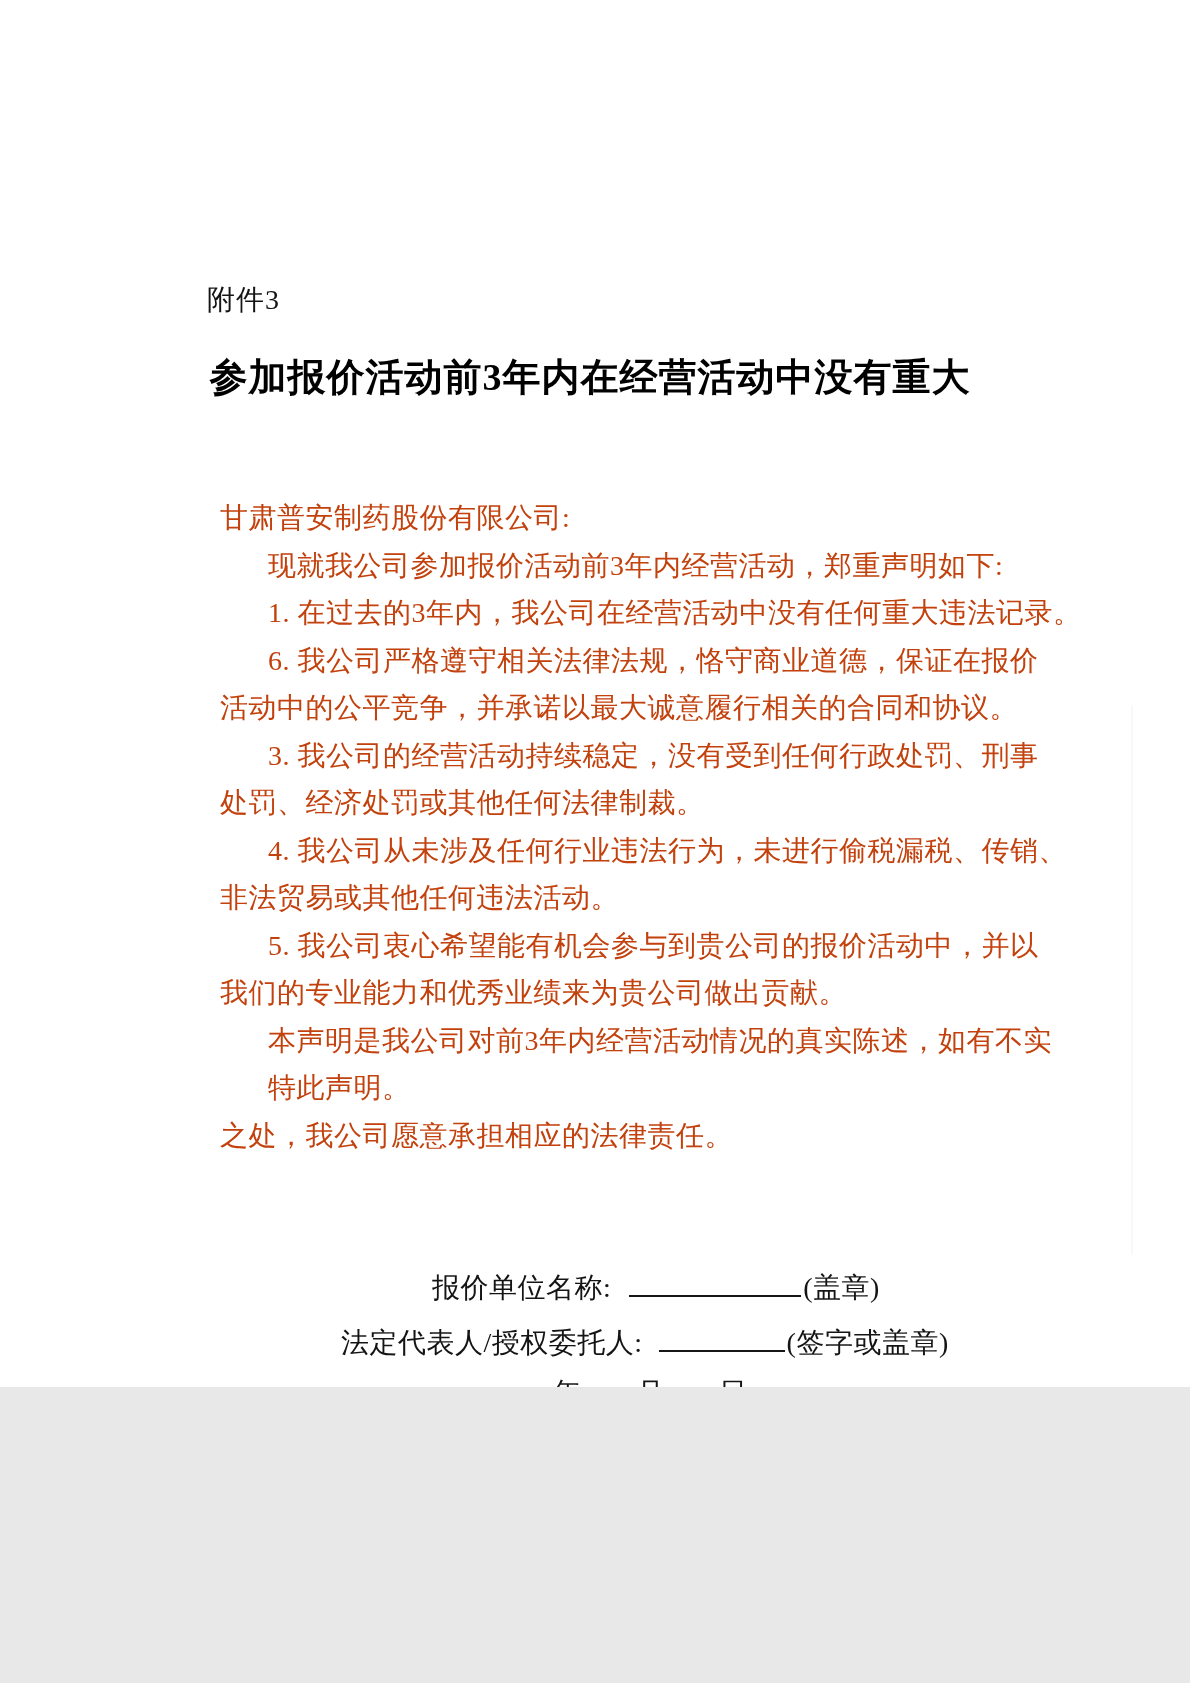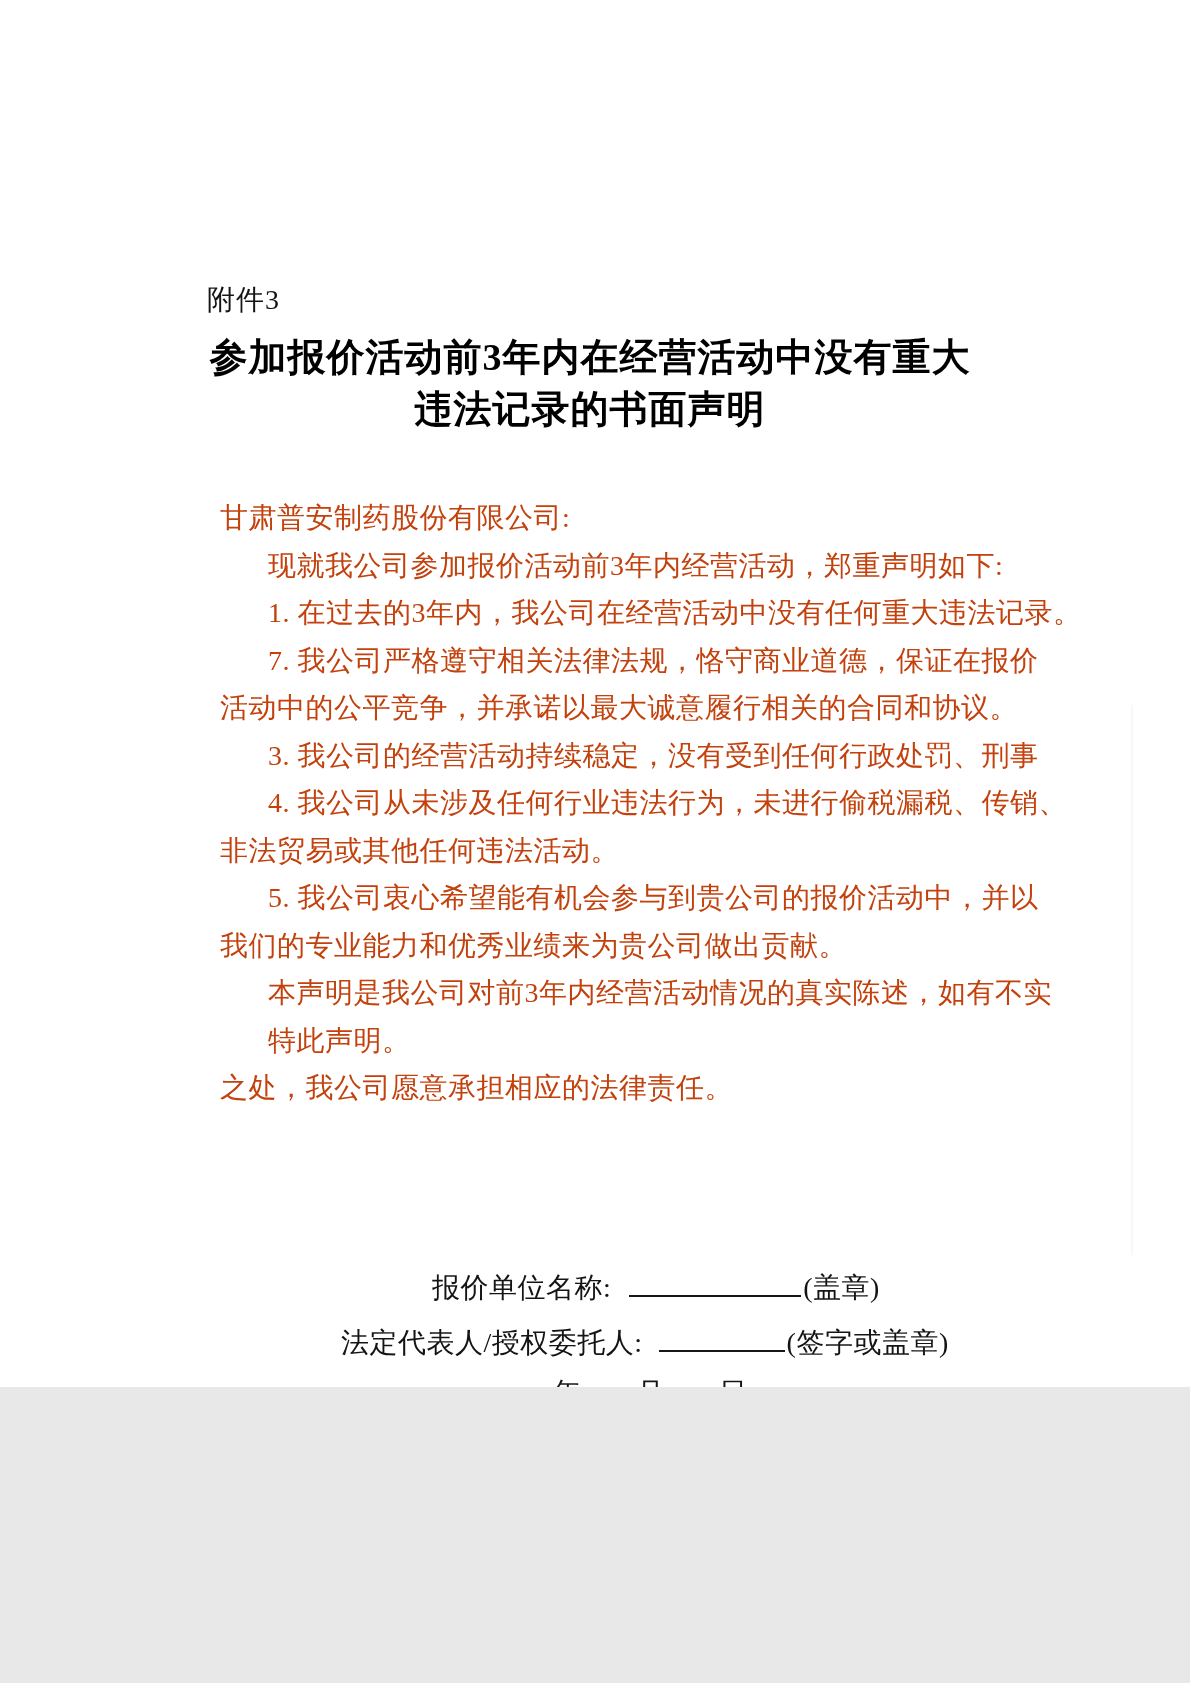--- a/index.html
+++ b/index.html
@@ -33,21 +33,21 @@
     top: 331px;
     width: 770px;
     margin: 0;
     text-align: center;
     font-size: 38px;
     line-height: 52px;
     font-weight: 700;
     letter-spacing: 1px;
     color: #000000;
   }
-  .title-line { display: block; }
+  .title-line { display: block; margin-top: 20px; }
   .doc-body {
     position: absolute;
     left: 220px;
     top: 494px;
     width: 790px;
   }
   .line {
     height: 47.5px;
     line-height: 47.5px;
     font-size: 28px;
@@ -100,30 +100,30 @@
 <body>
 
 <div class="page">
 
   <div class="artifact"></div>
 
   <div class="attachment">附件3</div>
 
   <h1 class="title">
     <span class="title-line">参加报价活动前3年内在经营活动中没有重大</span>
-    <span class="title-line">违法记录的书面声明</span>
   </h1>
 
   <div class="doc-body">
     <div class="line">甘肃普安制药股份有限公司:</div>
     <div class="line indent">现就我公司参加报价活动前3年内经营活动，郑重声明如下:</div>
     <div class="line indent">1. 在过去的3年内，我公司在经营活动中没有任何重大违法记录。</div>
-    <div class="line indent">7. 我公司严格遵守相关法律法规，恪守商业道德，保证在报价</div>
+    <div class="line indent">6. 我公司严格遵守相关法律法规，恪守商业道德，保证在报价</div>
     <div class="line">活动中的公平竞争，并承诺以最大诚意履行相关的合同和协议。</div>
     <div class="line indent">3. 我公司的经营活动持续稳定，没有受到任何行政处罚、刑事</div>
+    <div class="line">处罚、经济处罚或其他任何法律制裁。</div>
     <div class="line indent">4. 我公司从未涉及任何行业违法行为，未进行偷税漏税、传销、</div>
     <div class="line">非法贸易或其他任何违法活动。</div>
     <div class="line indent">5. 我公司衷心希望能有机会参与到贵公司的报价活动中，并以</div>
     <div class="line">我们的专业能力和优秀业绩来为贵公司做出贡献。</div>
     <div class="line indent">本声明是我公司对前3年内经营活动情况的真实陈述，如有不实</div>
     <div class="line indent">特此声明。</div>
     <div class="line">之处，我公司愿意承担相应的法律责任。</div>
   </div>
 
   <div class="sig sig2">

